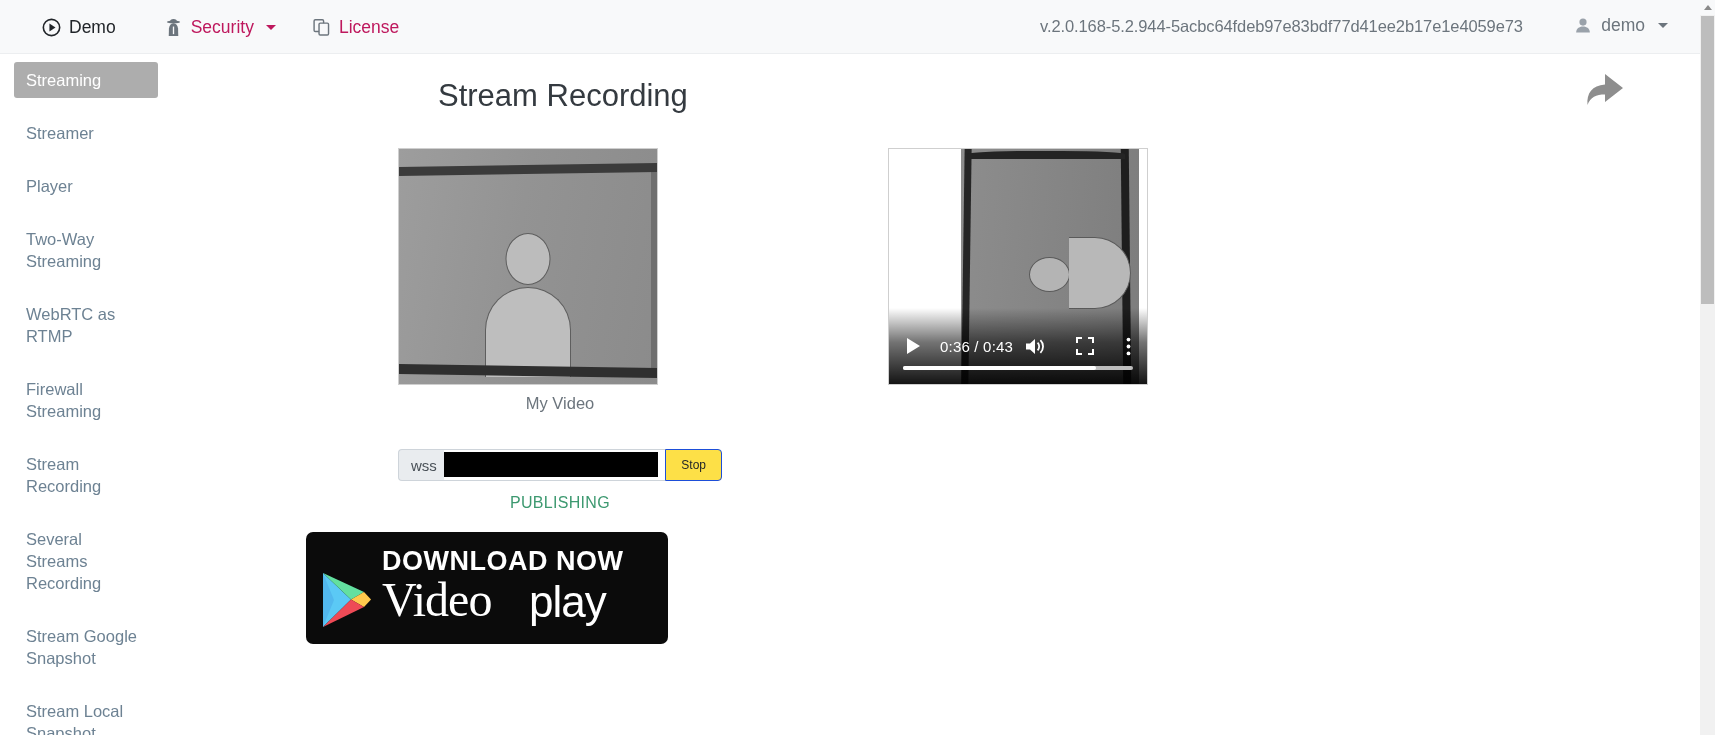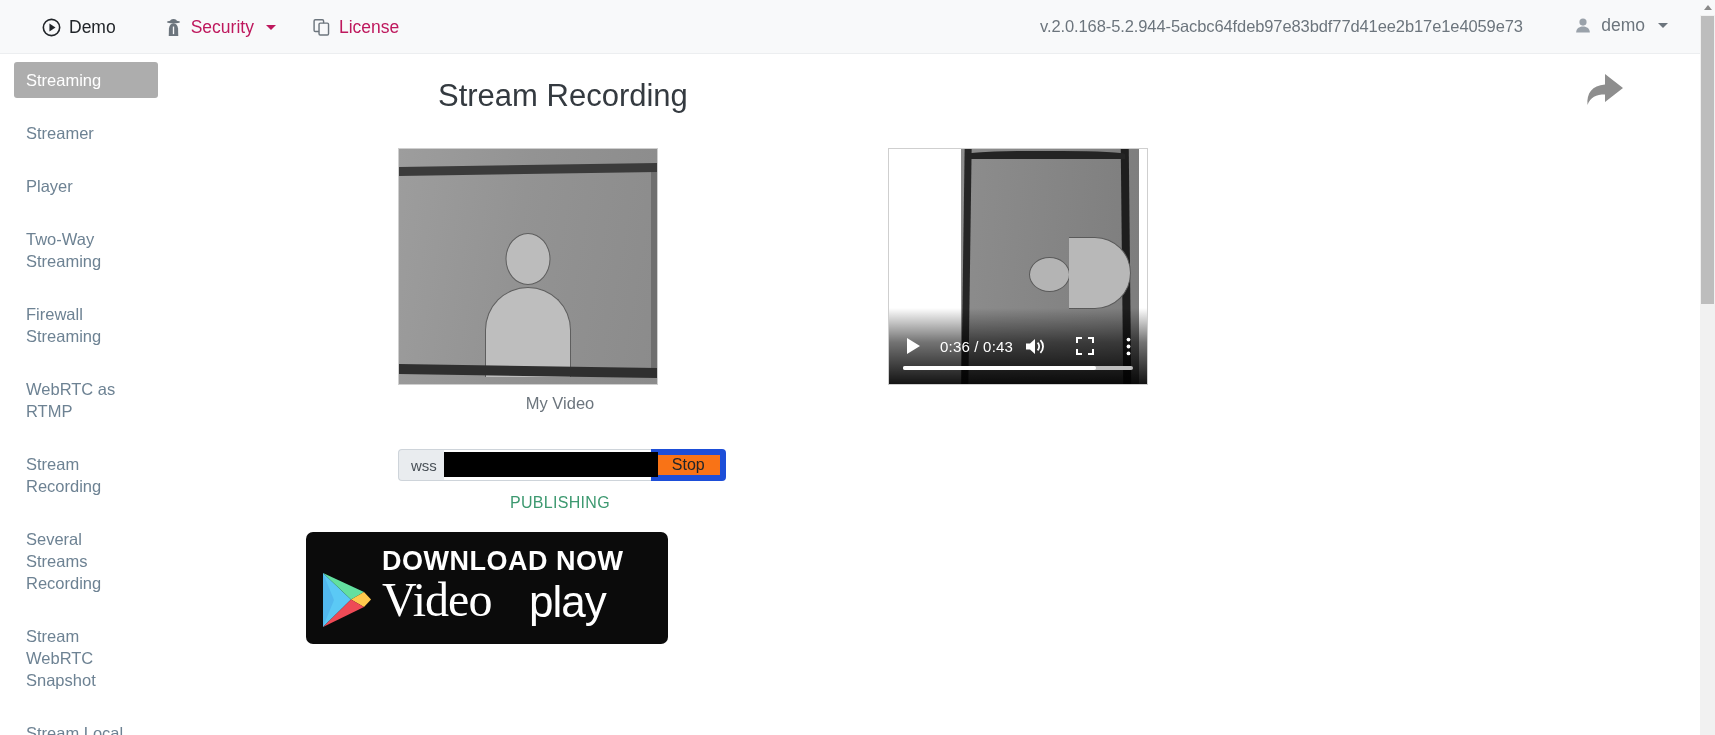--- a/index.html
+++ b/index.html
@@ -287,24 +287,24 @@
   .redact-wrap { position: relative; flex: 1; display: flex; }
   .redact-bar {
     position: absolute;
     left: 0; top: 3px;
     width: 214px; height: 25px;
     background: #000000;
     pointer-events: none;
   }
   .input-btn {
     padding: 0 15px;
-    background: #f97316;
-    border: 6px solid #1d4ed8;
+    background: #fde047;
+    border: 1px solid #1d4ed8;
     border-radius: 0 4px 4px 0;
-    font-size: 16px;
+    font-size: 12px;
     font-family: "Liberation Sans", sans-serif;
     color: #212529;
     cursor: pointer;
   }
   .status-text {
     position: absolute;
     left: 240px;
     top: 440px;
     width: 324px;
     text-align: center;
@@ -441,25 +441,25 @@
     <span class="caret"></span>
   </div>
 </div>
 <div class="navbar-shadow"></div>
 
 <nav class="sidebar">
   <div class="side-item active"><span>Streaming</span></div>
   <div class="side-item"><span>Streamer</span></div>
   <div class="side-item"><span>Player</span></div>
   <div class="side-item"><span>Two-Way Streaming</span></div>
+  <div class="side-item"><span>WebRTC as RTMP</span></div>
   <div class="side-item"><span>Firewall Streaming</span></div>
-  <div class="side-item"><span>WebRTC as RTMP</span></div>
   <div class="side-item"><span>Stream Recording</span></div>
   <div class="side-item"><span>Several Streams Recording</span></div>
-  <div class="side-item"><span>Stream WebRTC Snapshot</span></div>
+  <div class="side-item"><span>Stream Google Snapshot</span></div>
   <div class="side-item"><span>Stream Local Snapshot</span></div>
 
 </nav>
 
 <main class="main">
 
   <h1 class="page-title">Stream Recording</h1>
 
   <div class="share-btn">
     <svg width="60" height="52" viewBox="0 0 60 52">

